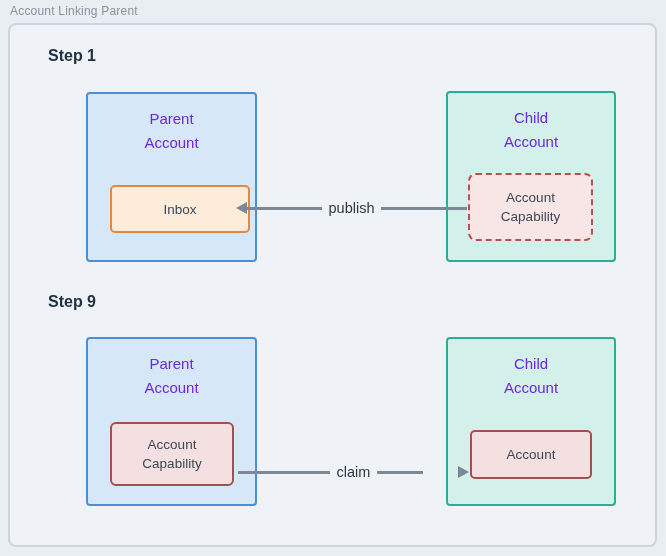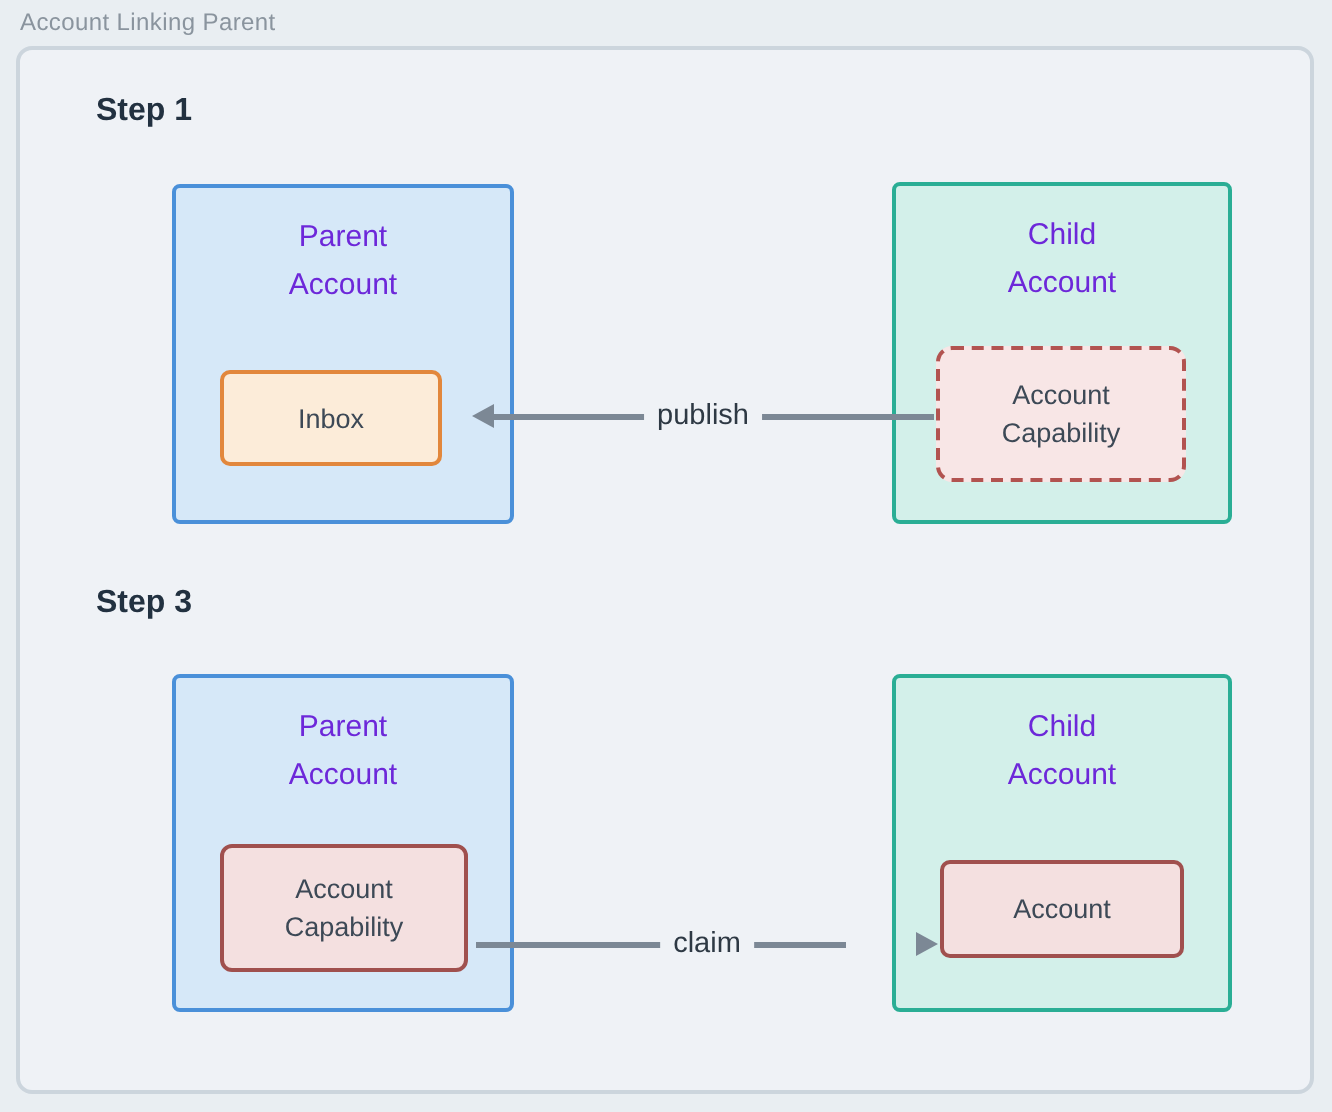--- a/index.html
+++ b/index.html
@@ -37,21 +37,21 @@
   #child1{left:446px;top:91px;width:170px;height:171px;}
   #parent2{left:86px;top:337px;width:171px;height:169px;}
   #child2{left:446px;top:337px;width:170px;height:169px;}
   .inner-box{
     position:absolute;box-sizing:border-box;
     display:flex;align-items:center;justify-content:center;
     text-align:center;font-size:13.5px;line-height:19px;color:#3d4956;
     white-space:pre-line;
   }
   #inbox-box{
-    left:110px;top:185px;width:111px;height:48px;
+    left:110px;top:185px;width:140px;height:48px;
     background:#fcecd9;border:2px solid #e2873c;border-radius:5px;
   }
   #capability1-box{
     left:468px;top:173px;width:125px;height:68px;
     background:#f8e6e6;border:2px dashed #b25350;border-radius:8px;
   }
   #capability2-box{
     left:110px;top:422px;width:124px;height:64px;
     background:#f4e0e0;border:2px solid #a0504e;border-radius:6px;
   }
@@ -102,21 +102,21 @@
 </div>
 <div class="inner-box" id="capability1-box">Account
 Capability</div>
 
 <div class="arrow" id="arrow1">
   <div class="arrow-head-left"></div>
   <div class="arrow-line"></div>
   <div class="arrow-label">publish</div>
 </div>
 
-<div class="step-label" id="step2-label">Step 3</div>
+<div class="step-label" id="step2-label">Step 9</div>
 
 <div class="node parent-node" id="parent2">
   <div class="node-title">Parent
 Account</div>
 </div>
 <div class="inner-box" id="capability2-box">Account
 Capability</div>
 
 <div class="node child-node" id="child2">
   <div class="node-title">Child

